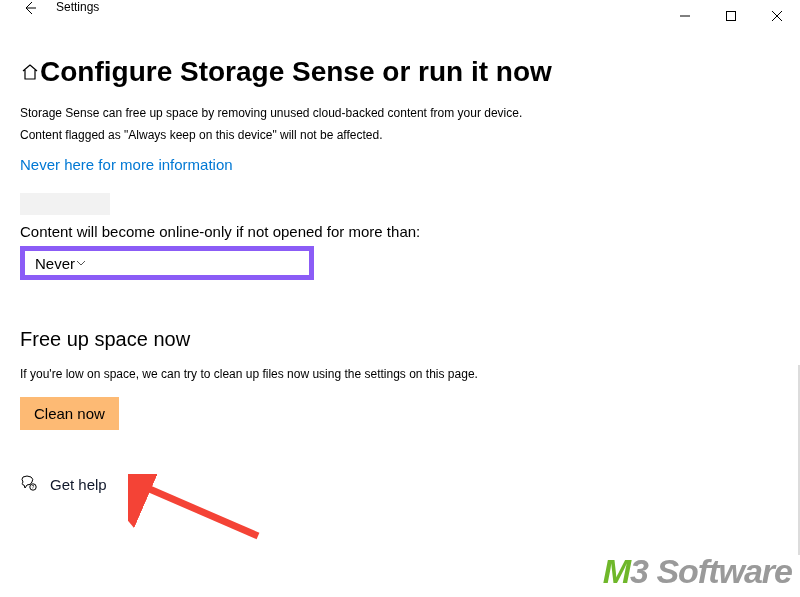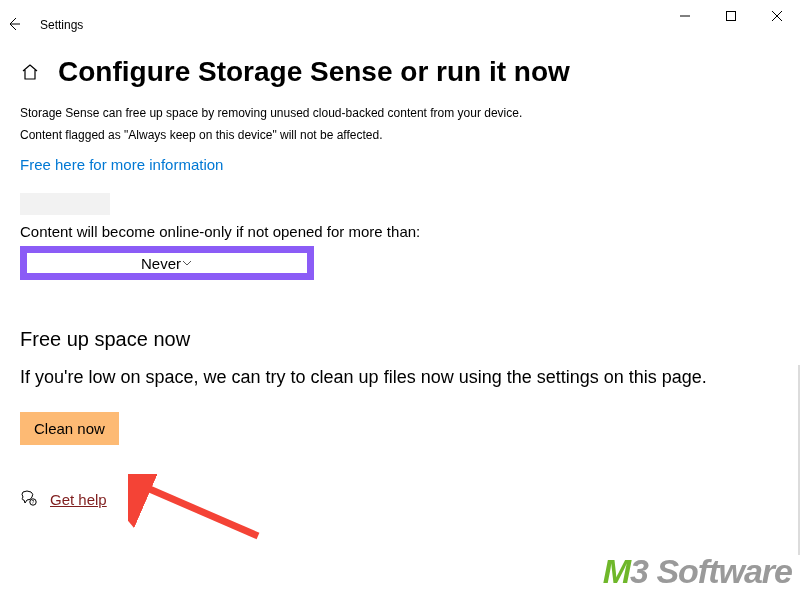--- a/index.html
+++ b/index.html
@@ -8,23 +8,23 @@
       font-size: 15px;
       color: #000;
       background: #fff;
       width: 800px;
       height: 597px;
       overflow: hidden;
       position: relative;
     }
     .titlebar {
       display: flex;
-      align-items: flex-end;
+      align-items: flex-start;
       height: 32px;
-      padding-left: 0;
+      padding-left: 16px;
     }
     .titlebar .back-btn {
       width: 28px;
       display: flex;
       align-items: center;
       justify-content: center;
       cursor: pointer;
     }
     .titlebar .app-title {
       font-size: 12px;
@@ -42,21 +42,20 @@
       align-items: center;
       justify-content: center;
       cursor: pointer;
     }
     .content {
       padding: 24px 20px 0 20px;
     }
     .header-row {
       display: flex;
       align-items: center;
-      gap: 18px;
       margin-bottom: 18px;
     }
     .home-btn {
       display: flex;
       align-items: center;
       justify-content: center;
       cursor: pointer;
     }
     .page-title {
       font-size: 28px;
@@ -90,58 +89,57 @@
       background: #f2f2f2;
       margin-bottom: 8px;
     }
     .field-label {
       font-size: 15px;
       margin-bottom: 6px;
     }
     .select {
       width: 294px;
       height: 34px;
-      border: 7px solid #8b5cf6;
-      display: flex;
-      align-items: center;
-      justify-content: center;
+      border: 5px solid #8b5cf6;
+      display: flex;
+      align-items: center;
+      justify-content: flex-start;
       padding: 0 10px;
       cursor: pointer;
       background: #fff;
       margin-bottom: 48px;
     }
     .select .chevron {
       color: #555;
     }
     .free-section .section-heading {
       margin-bottom: 16px;
     }
     .free-desc {
-      font-size: 18px;
-      margin-bottom: 24px;
+      font-size: 12px;
+      margin-bottom: 16px;
     }
     .clean-btn {
       background: #fdba74;
       border: none;
       padding: 8px 14px;
       font-size: 15px;
       font-family: inherit;
       cursor: pointer;
       color: #000;
     }
     .help-row {
       display: flex;
       align-items: center;
       gap: 12px;
       margin-top: 44px;
     }
     .help-link {
-      color: #7f1d1d;
-      cursor: pointer;
-      text-decoration: underline;
+      color: #0f172a;
+      cursor: pointer;
     }
     
     .annotation-arrow {
       position: absolute;
       left: 128px;
       top: 474px;
       pointer-events: none;
     }
     
     .watermark {
@@ -205,21 +203,21 @@
       <svg width="20" height="20" viewBox="0 0 20 20">
           <path d="M3 9 L10 3 L17 9 M5 8 V17 H15 V8" stroke="#000" stroke-width="1.2" fill="none" stroke-linejoin="round"></path>
         </svg>
     </div>
     <div class="page-title">Configure Storage Sense or run it now</div>
   </div>
 
   <div>
     <div class="desc-line">Storage Sense can free up space by removing unused cloud-backed content from your device.</div>
     <div class="desc-line">Content flagged as "Always keep on this device" will not be affected.</div>
-    <a class="link">Free here for more information</a>
+    <a class="link">Never here for more information</a>
 
     <div class="redacted"></div>
     <div class="field-label">Content will become online-only if not opened for more than:</div>
     <div class="select">
       <span>Never</span>
       <span class="chevron">
         <svg width="12" height="12" viewBox="0 0 12 12">
             <path d="M2 4 L6 8 L10 4" stroke="#555" stroke-width="1" fill="none"></path>
           </svg>
       </span>

